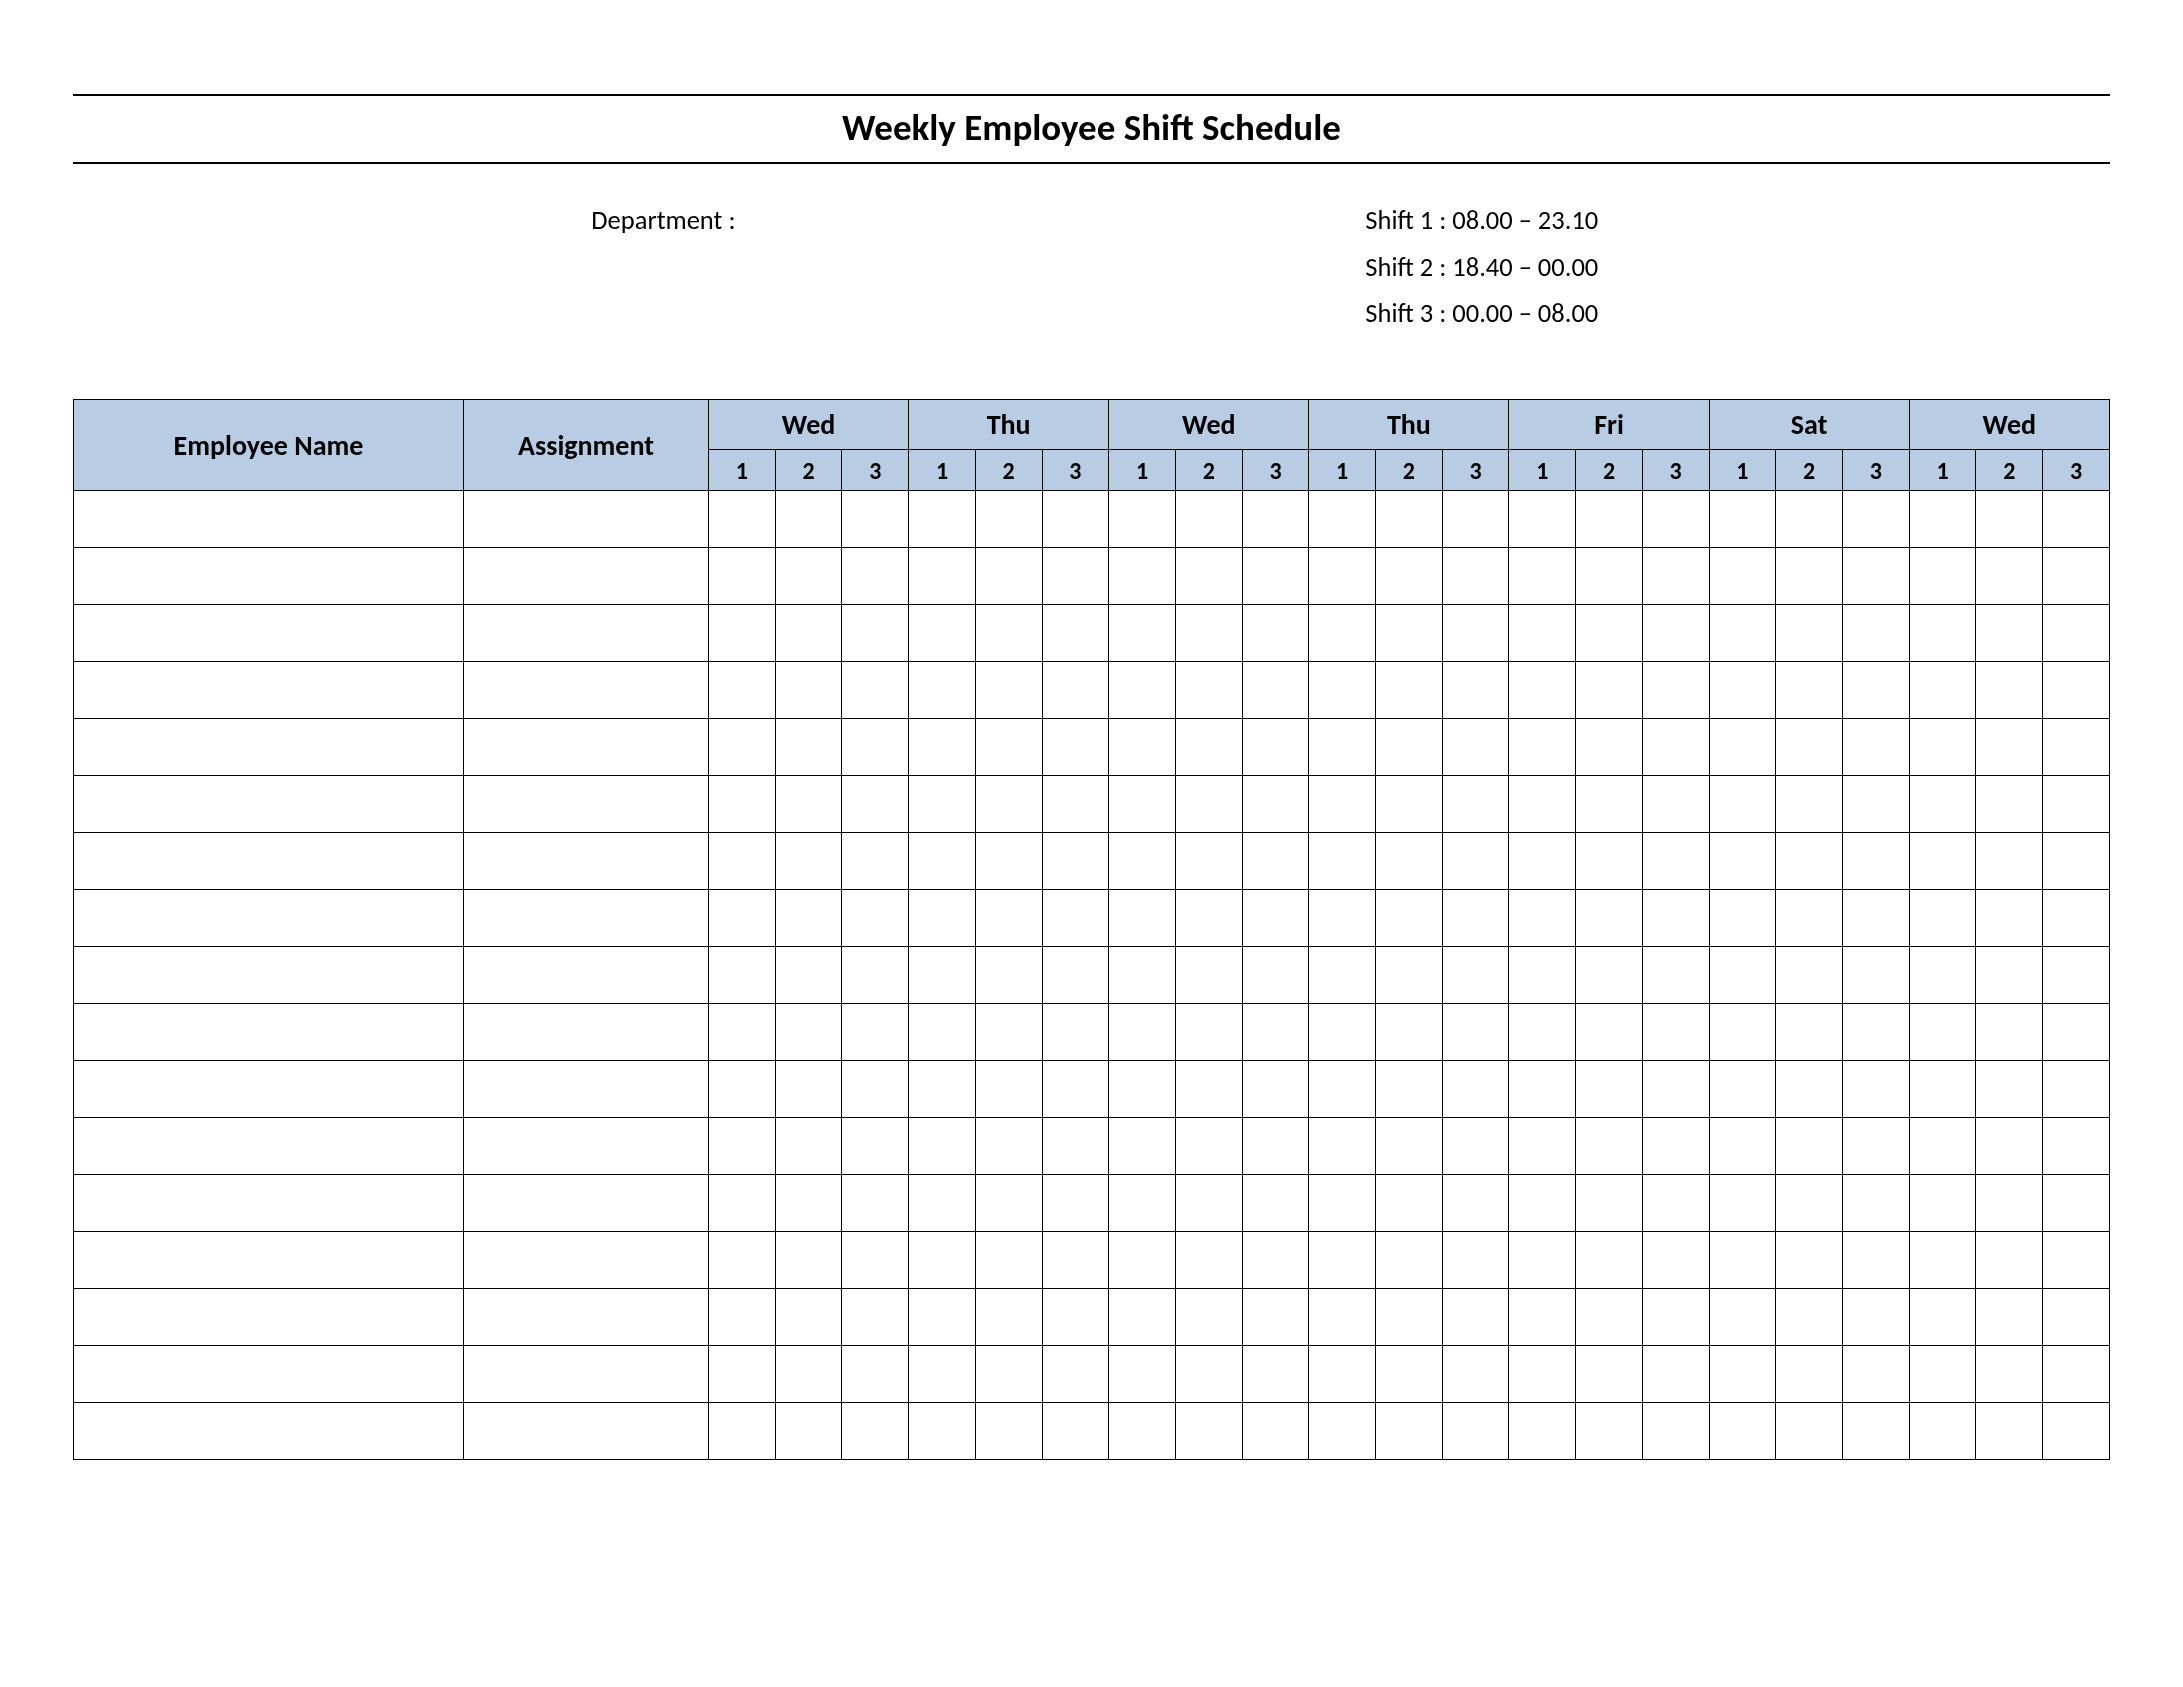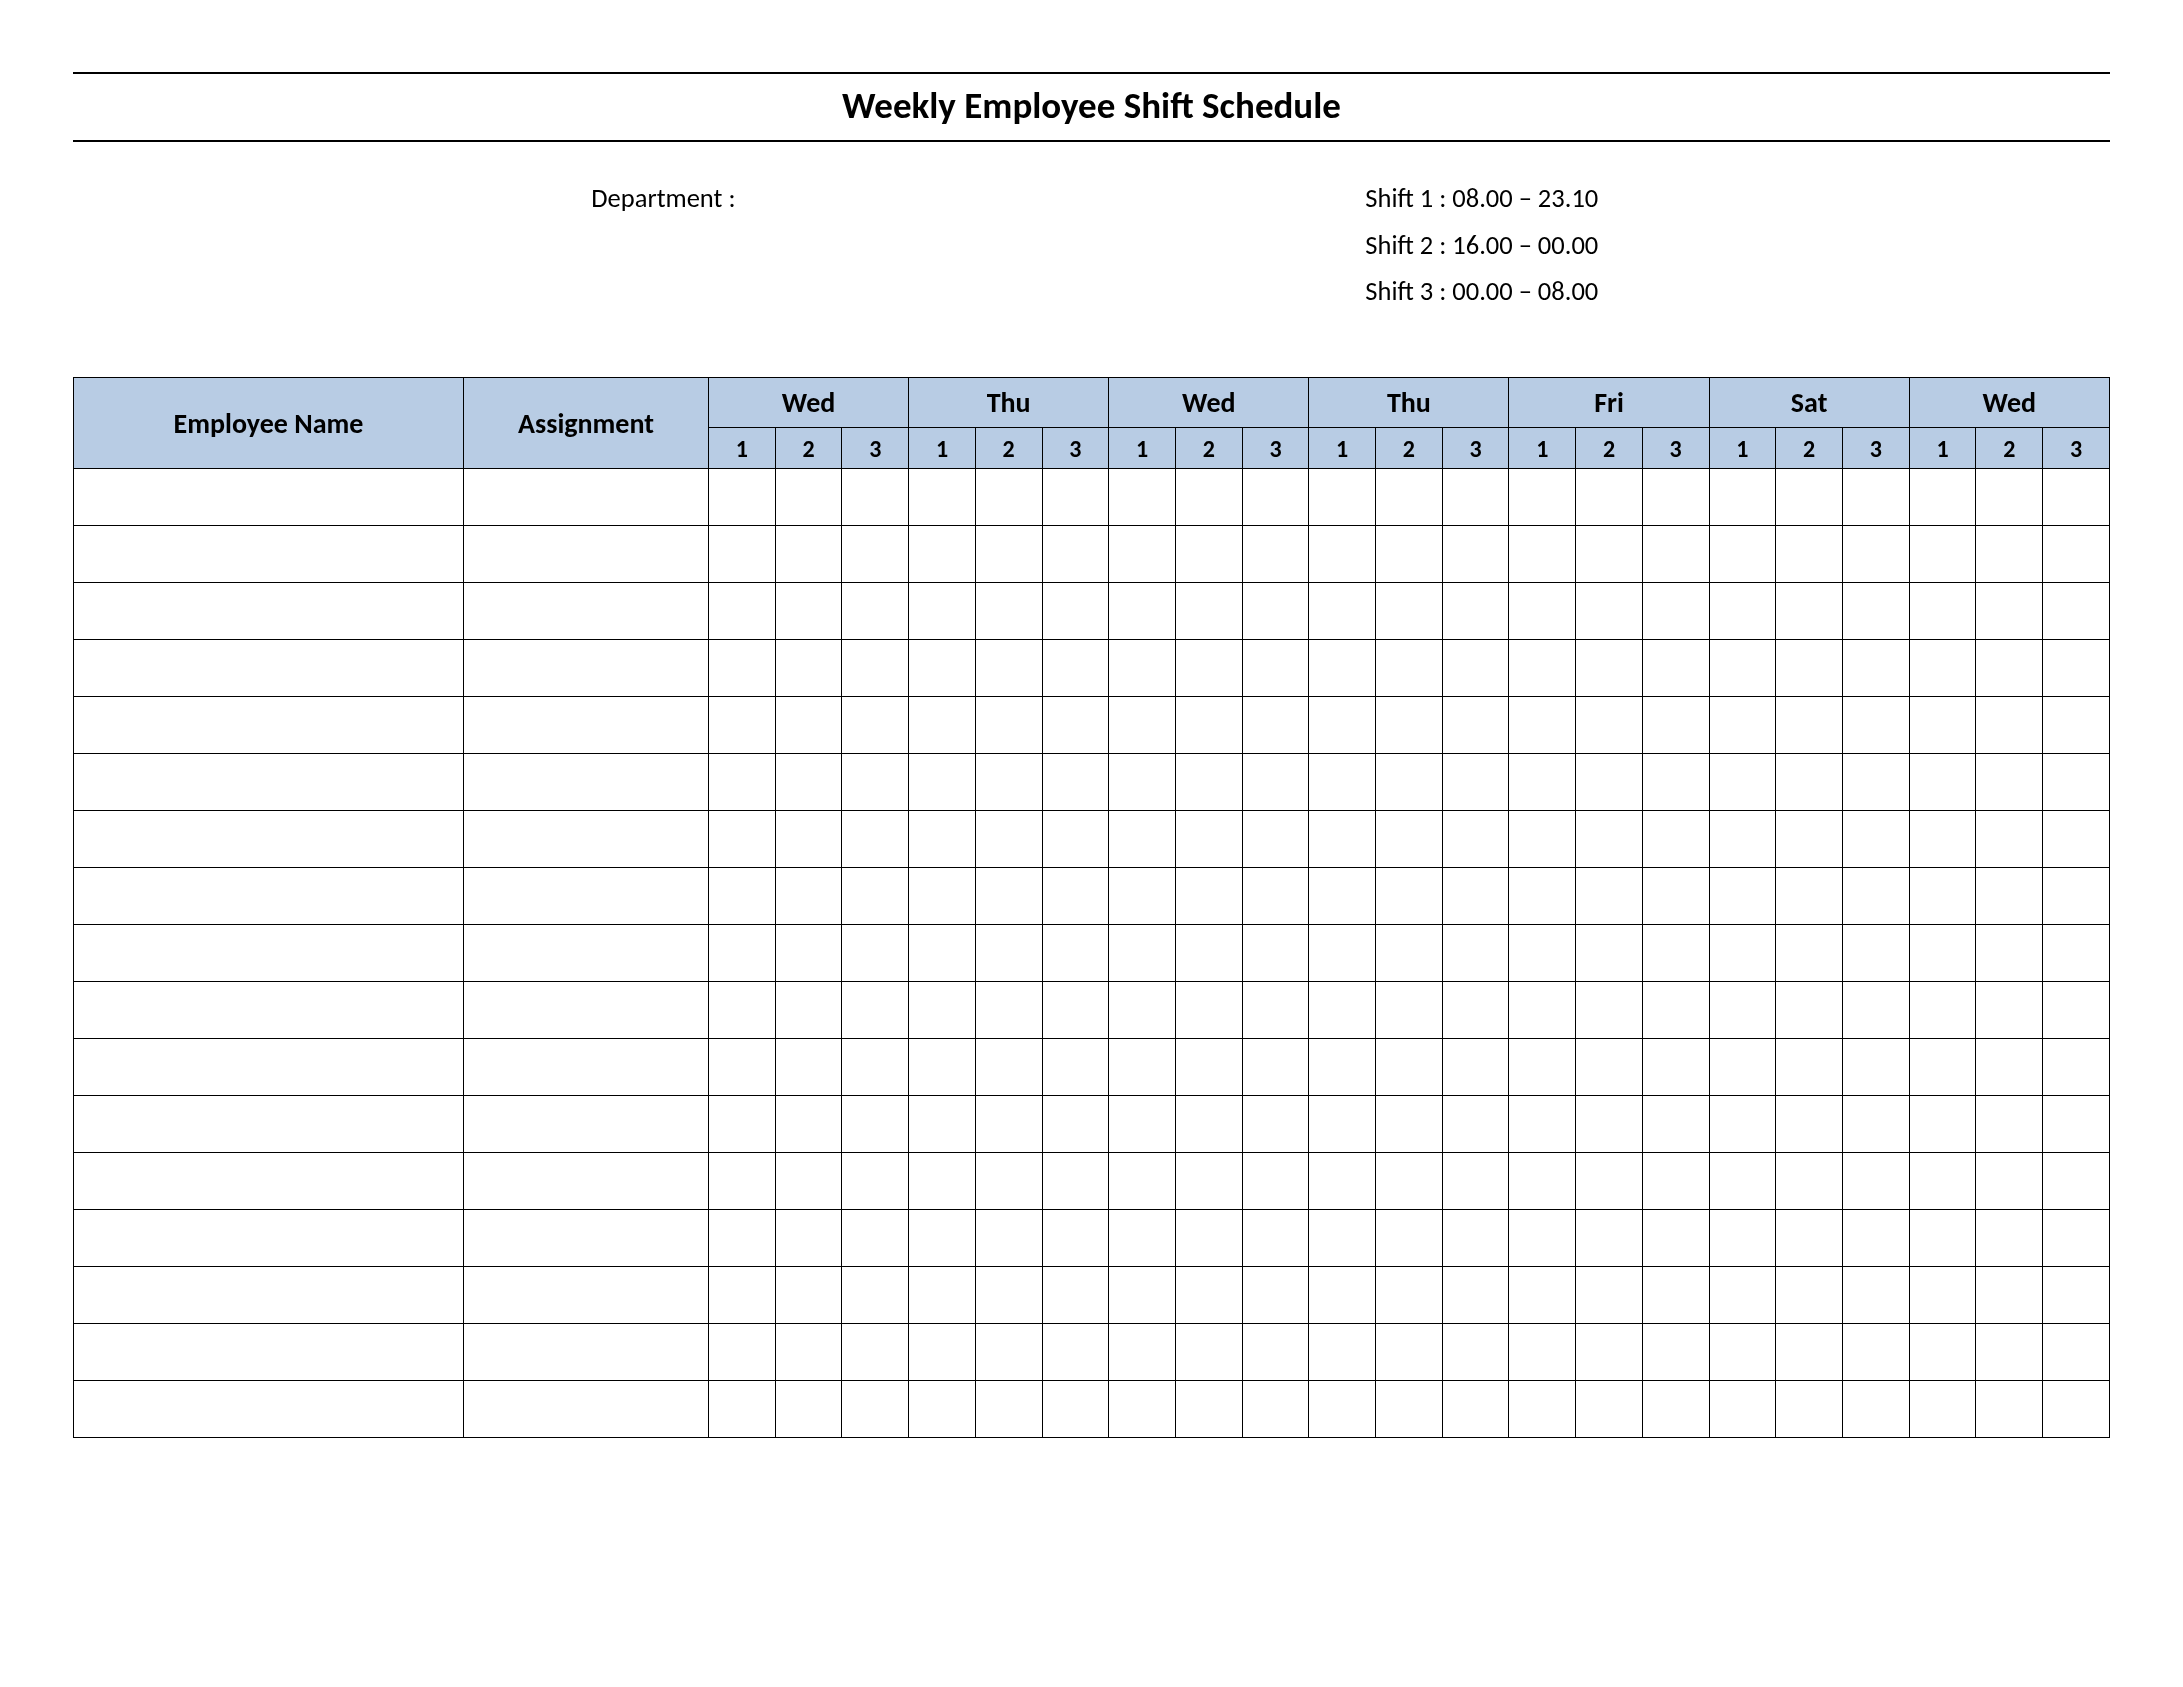--- a/index.html
+++ b/index.html
@@ -6,21 +6,21 @@
     margin: 0;
     padding: 0;
     background: #fff;
     font-family: Calibri, "Segoe UI", Arial, sans-serif;
     color: #000;
   }
   .page {
     box-sizing: border-box;
     width: 2183px;
     height: 1687px;
-    padding: 72px 73px 79px 73px;
+    padding: 94px 73px 79px 73px;
   }
   .title-wrap {
     border-top: 2px solid #000;
     border-bottom: 2px solid #000;
     margin-bottom: 33px;
   }
   .title {
     text-align: center;
     font-weight: 700;
     font-size: 37px;
@@ -81,21 +81,21 @@
   <div class="title-wrap">
     <div class="title">Weekly Employee Shift Schedule</div>
   </div>
 
   <div class="info-block">
     <div class="info-left">
       <span class="row">Department    :</span>
     </div>
     <div class="info-right">
       <span class="row">Shift 1  : 08.00  – 23.10</span>
-      <span class="row">Shift 2  : 16.00  – 00.00</span>
+      <span class="row">Shift 2  : 18.40  – 00.00</span>
       <span class="row">Shift 3  : 00.00  – 08.00</span>
     </div>
   </div>
 
   <table class="schedule">
     <colgroup>
       <col class="col-name">
       <col class="col-assign">
       <col class="col-shift">
         <col class="col-shift">

